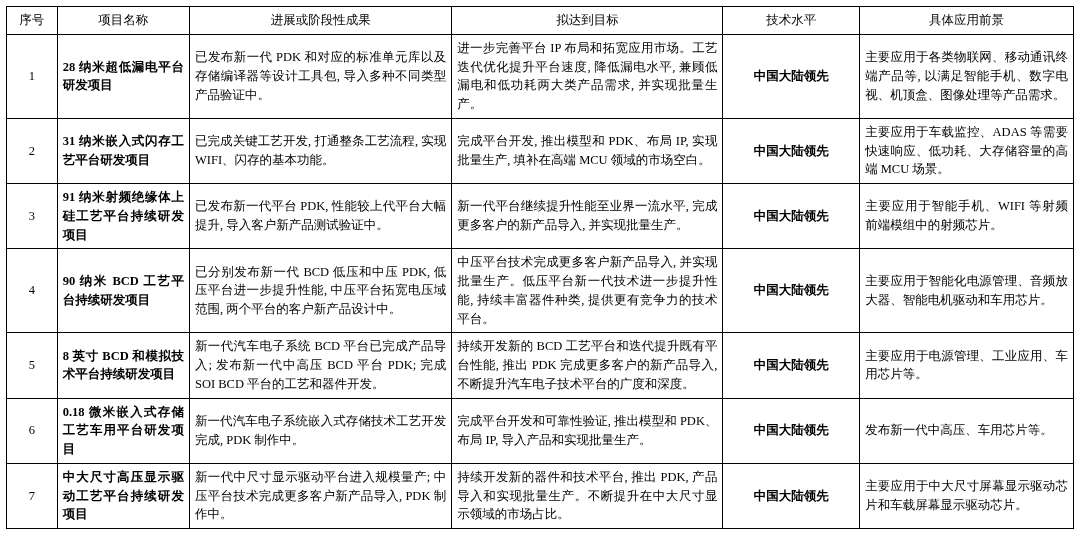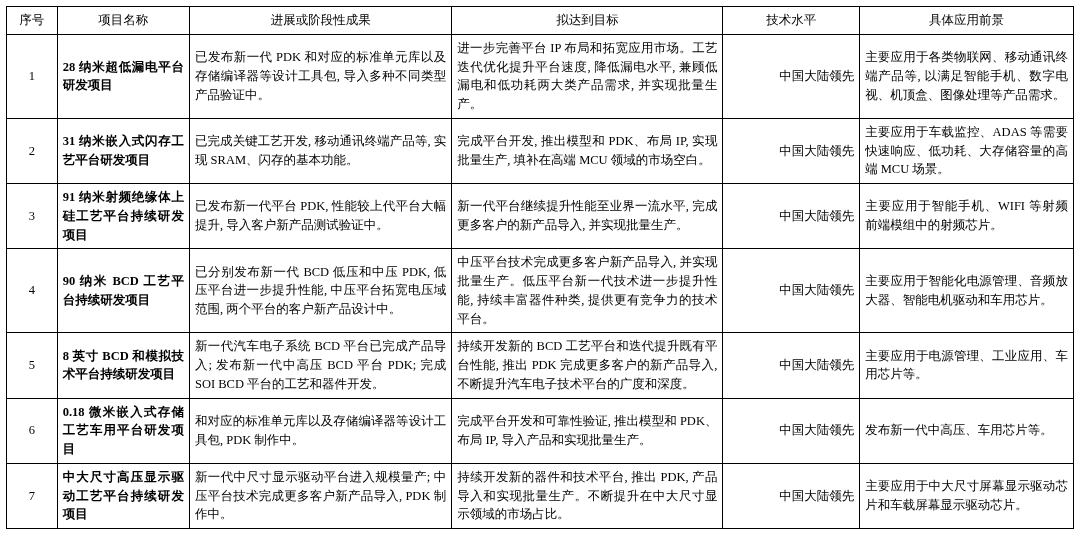--- a/index.html
+++ b/index.html
@@ -52,22 +52,23 @@
   td.cell-name {
     text-align: justify;
     text-justify: inter-ideograph;
     font-weight: bold;
   }
   td.cell-prog, td.cell-goal {
     text-align: justify;
     text-justify: inter-ideograph;
   }
   td.cell-level {
-    text-align: right;
+    text-align: center;
     white-space: nowrap;
+    font-weight: bold;
   }
   td.cell-app {
     text-align: justify;
     text-justify: inter-ideograph;
   }
 </style>
 </head>
 <body>
 
 <div class="sheet">
@@ -95,21 +96,21 @@
         <td class="cell-no">1</td>
         <td class="cell-name">28 纳米超低漏电平台研发项目</td>
         <td class="cell-prog">已发布新一代 PDK 和对应的标准单元库以及存储编译器等设计工具包, 导入多种不同类型产品验证中。</td>
         <td class="cell-goal">进一步完善平台 IP 布局和拓宽应用市场。工艺迭代优化提升平台速度, 降低漏电水平, 兼顾低漏电和低功耗两大类产品需求, 并实现批量生产。</td>
         <td class="cell-level">中国大陆领先</td>
         <td class="cell-app">主要应用于各类物联网、移动通讯终端产品等, 以满足智能手机、数字电视、机顶盒、图像处理等产品需求。</td>
       </tr>
       <tr>
         <td class="cell-no">2</td>
         <td class="cell-name">31 纳米嵌入式闪存工艺平台研发项目</td>
-        <td class="cell-prog">已完成关键工艺开发, 移动通讯终端产品等, 实现 SRAM、闪存的基本功能。</td>
+        <td class="cell-prog">已完成关键工艺开发, 打通整条工艺流程, 实现 WIFI、闪存的基本功能。</td>
         <td class="cell-goal">完成平台开发, 推出模型和 PDK、布局 IP, 实现批量生产, 填补在高端 MCU 领域的市场空白。</td>
         <td class="cell-level">中国大陆领先</td>
         <td class="cell-app">主要应用于车载监控、ADAS 等需要快速响应、低功耗、大存储容量的高端 MCU 场景。</td>
       </tr>
       <tr>
         <td class="cell-no">3</td>
         <td class="cell-name">91 纳米射频绝缘体上硅工艺平台持续研发项目</td>
         <td class="cell-prog">已发布新一代平台 PDK, 性能较上代平台大幅提升, 导入客户新产品测试验证中。</td>
         <td class="cell-goal">新一代平台继续提升性能至业界一流水平, 完成更多客户的新产品导入, 并实现批量生产。</td>
         <td class="cell-level">中国大陆领先</td>
@@ -127,21 +128,21 @@
         <td class="cell-no">5</td>
         <td class="cell-name">8 英寸 BCD 和模拟技术平台持续研发项目</td>
         <td class="cell-prog">新一代汽车电子系统 BCD 平台已完成产品导入; 发布新一代中高压 BCD 平台 PDK; 完成 SOI BCD 平台的工艺和器件开发。</td>
         <td class="cell-goal">持续开发新的 BCD 工艺平台和迭代提升既有平台性能, 推出 PDK 完成更多客户的新产品导入, 不断提升汽车电子技术平台的广度和深度。</td>
         <td class="cell-level">中国大陆领先</td>
         <td class="cell-app">主要应用于电源管理、工业应用、车用芯片等。</td>
       </tr>
       <tr>
         <td class="cell-no">6</td>
         <td class="cell-name">0.18 微米嵌入式存储工艺车用平台研发项目</td>
-        <td class="cell-prog">和对应的标准单元库以及存储编译器等设计工具包, PDK 制作中。</td>
+        <td class="cell-prog">新一代汽车电子系统嵌入式存储技术工艺开发完成, PDK 制作中。</td>
         <td class="cell-goal">完成平台开发和可靠性验证, 推出模型和 PDK、布局 IP, 导入产品和实现批量生产。</td>
         <td class="cell-level">中国大陆领先</td>
         <td class="cell-app">发布新一代中高压、车用芯片等。</td>
       </tr>
       <tr>
         <td class="cell-no">7</td>
         <td class="cell-name">中大尺寸高压显示驱动工艺平台持续研发项目</td>
         <td class="cell-prog">新一代中尺寸显示驱动平台进入规模量产; 中压平台技术完成更多客户新产品导入, PDK 制作中。</td>
         <td class="cell-goal">持续开发新的器件和技术平台, 推出 PDK, 产品导入和实现批量生产。不断提升在中大尺寸显示领域的市场占比。</td>
         <td class="cell-level">中国大陆领先</td>

